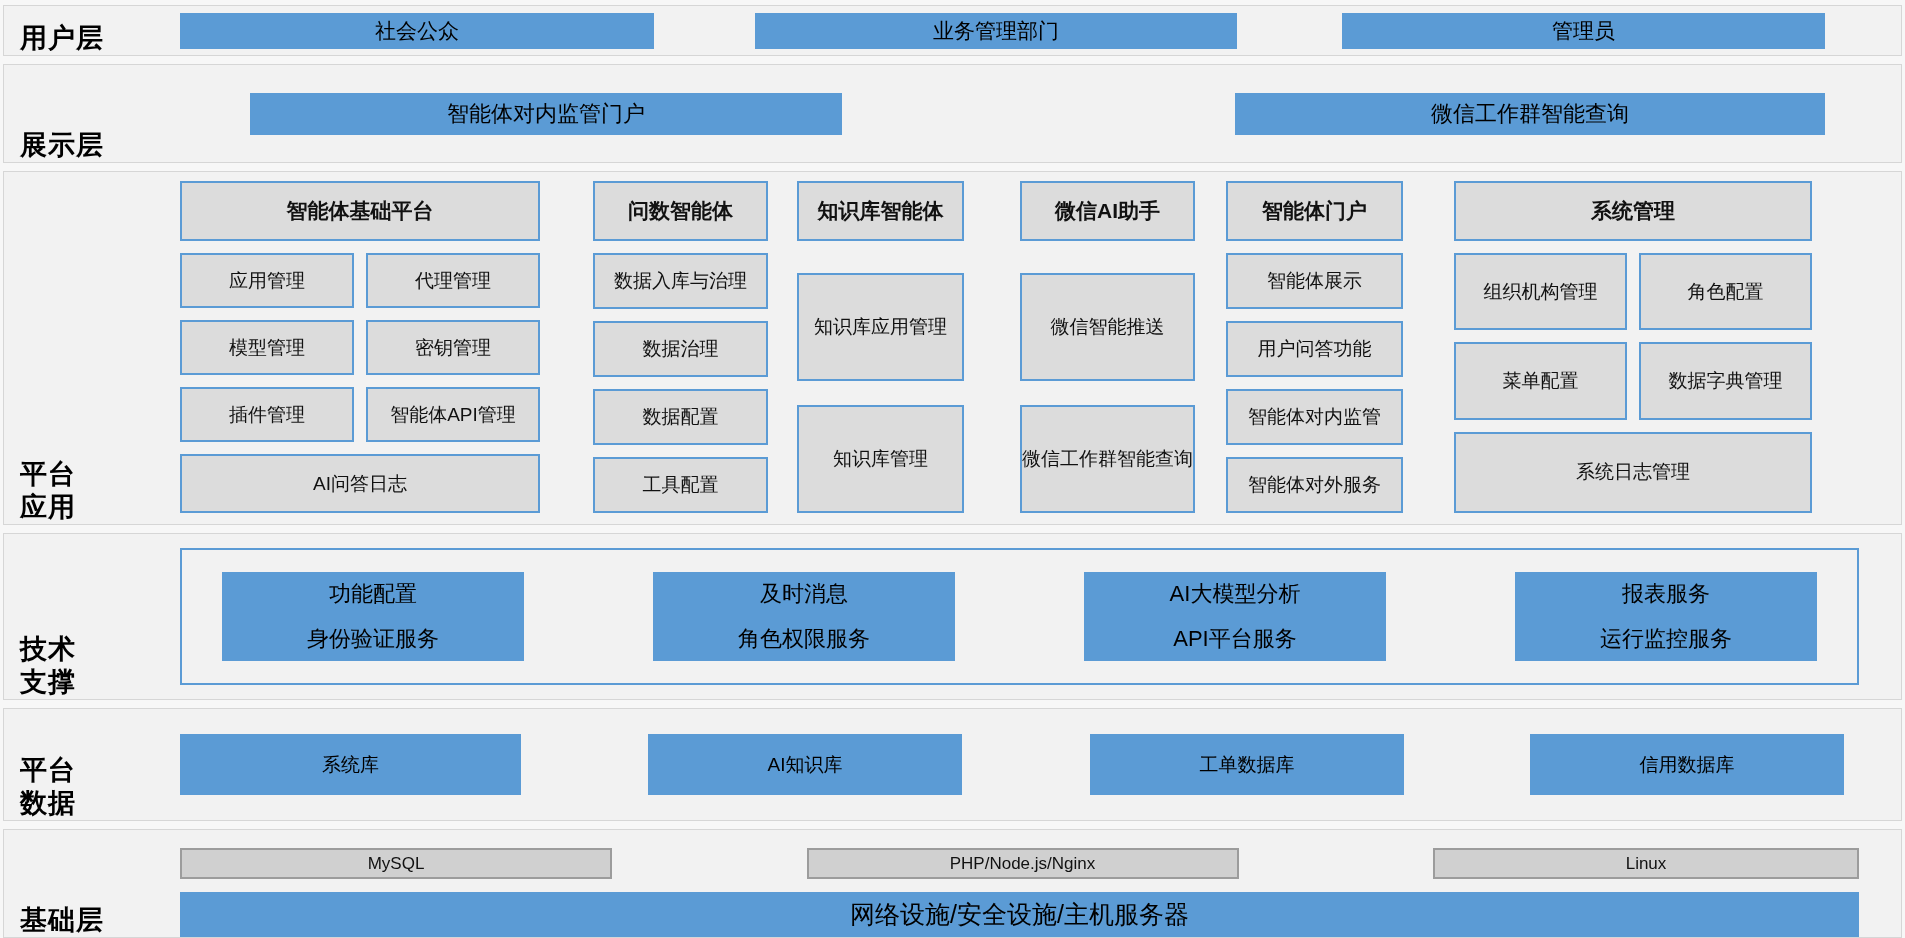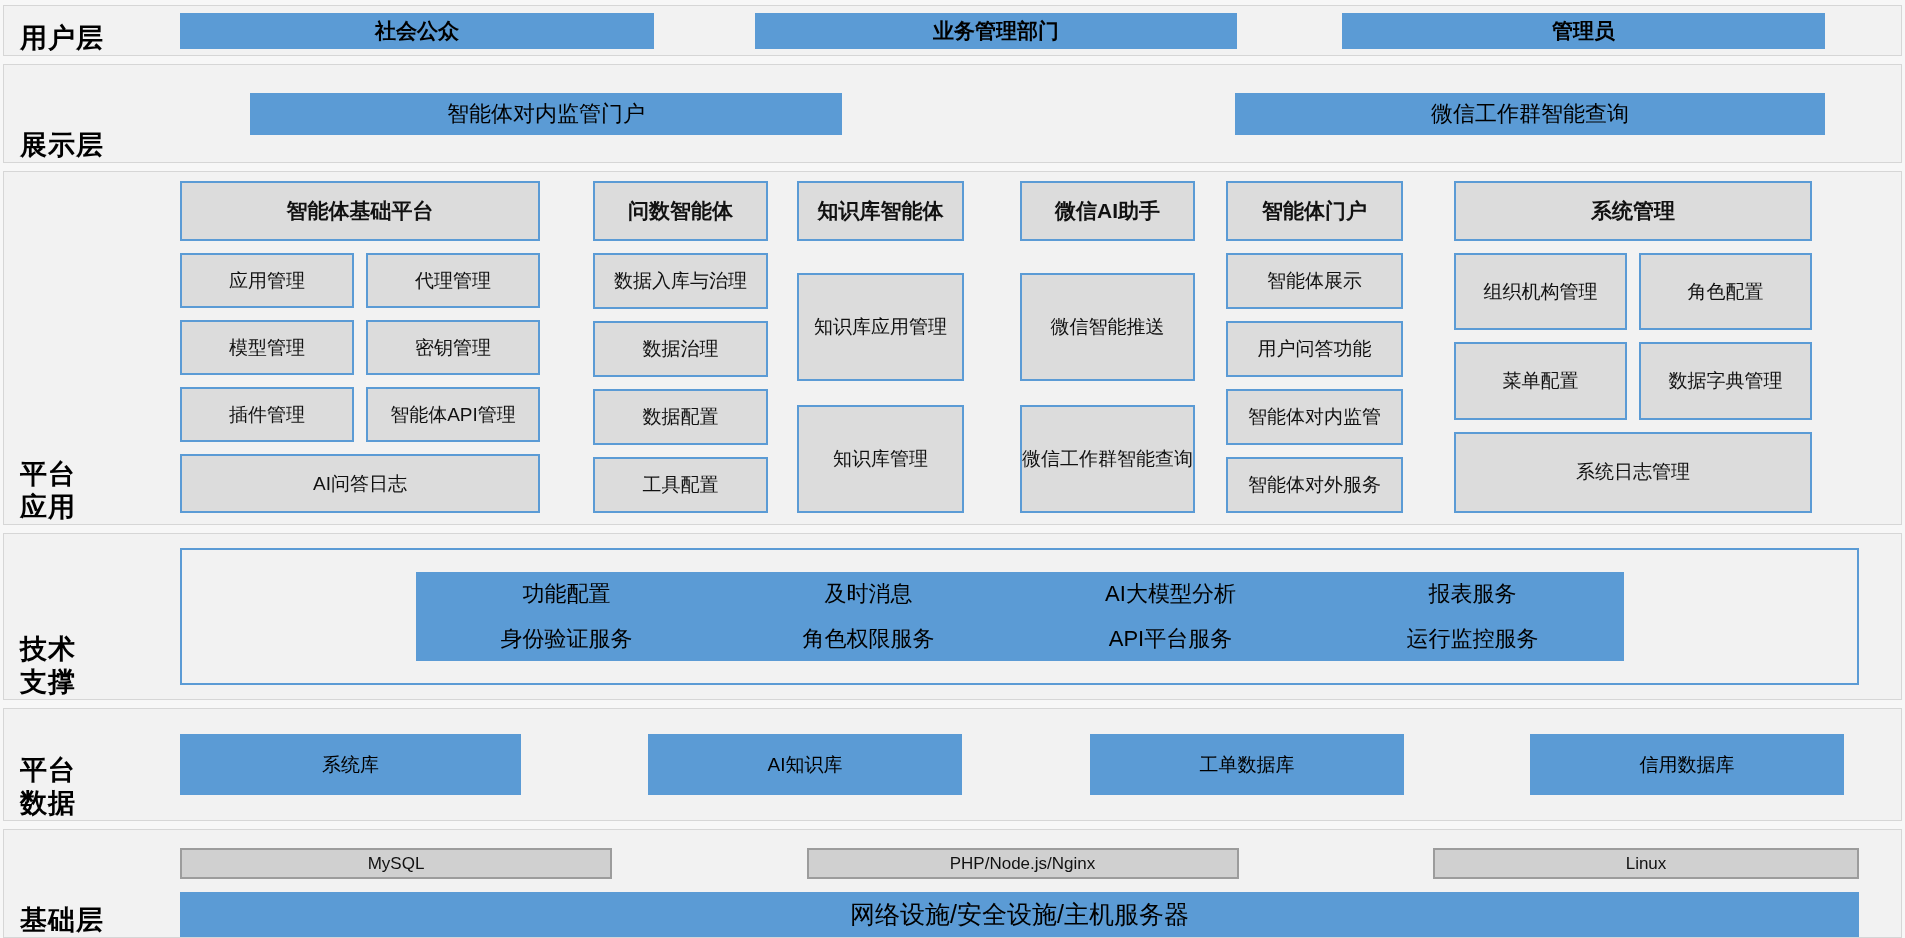--- a/index.html
+++ b/index.html
@@ -35,21 +35,21 @@
   .content { flex:1; position:relative; display:flex; box-sizing:border-box; }
 
   .blue {
     background:#5b9bd5; color:#000;
     display:flex; align-items:center; justify-content:center;
     box-sizing:border-box; text-align:center;
   }
 
   
   .band1 .content { align-items:center; }
-  .b1-box { height:36px; font-size:21px;font-weight:bold; }
+  .b1-box { height:36px; font-size:21px; }
   .b1-0 { width:474px; margin-left:28px; }
   .b1-1 { width:482px; margin-left:101px; }
   .b1-2 { width:483px; margin-left:105px; }
 
   
   .band2 .content { align-items:center; }
   .b2-box { height:42px; font-size:22px; }
   .b2-0 { width:592px; margin-left:98px; }
   .b2-1 { width:590px; margin-left:393px; }
 
@@ -76,21 +76,20 @@
   }
   .row2 { display:flex; gap:12px; flex:1; }
   .row2 .cell { flex:1; }
 
   
   .tech-frame {
     flex:1; margin:14px 42px 14px 28px;
     border:2px solid #5b9bd5; box-sizing:border-box;
     display:flex; flex-direction:column; justify-content:space-evenly;
     padding:22px 40px;
-    align-items:center;
   }
   .tech-row { display:flex; justify-content:space-between; height:54px; }
   .tech-box { width:302px; font-size:22px; }
 
   
   .band5 .content { align-items:center; }
   .db-box { height:61px; font-size:19px; }
   .db-0 { width:341px; margin-left:28px; }
   .db-1 { width:314px; margin-left:127px; }
   .db-2 { width:314px; margin-left:128px; }

